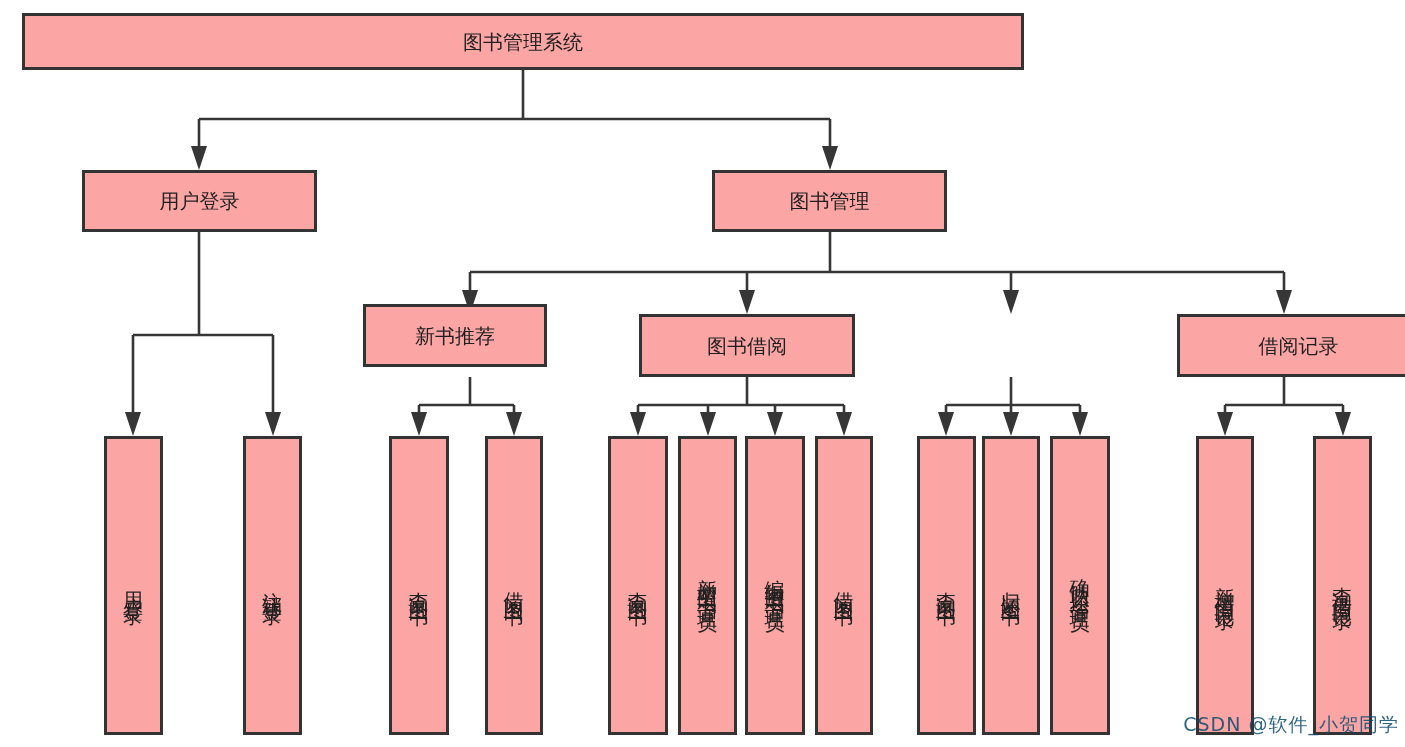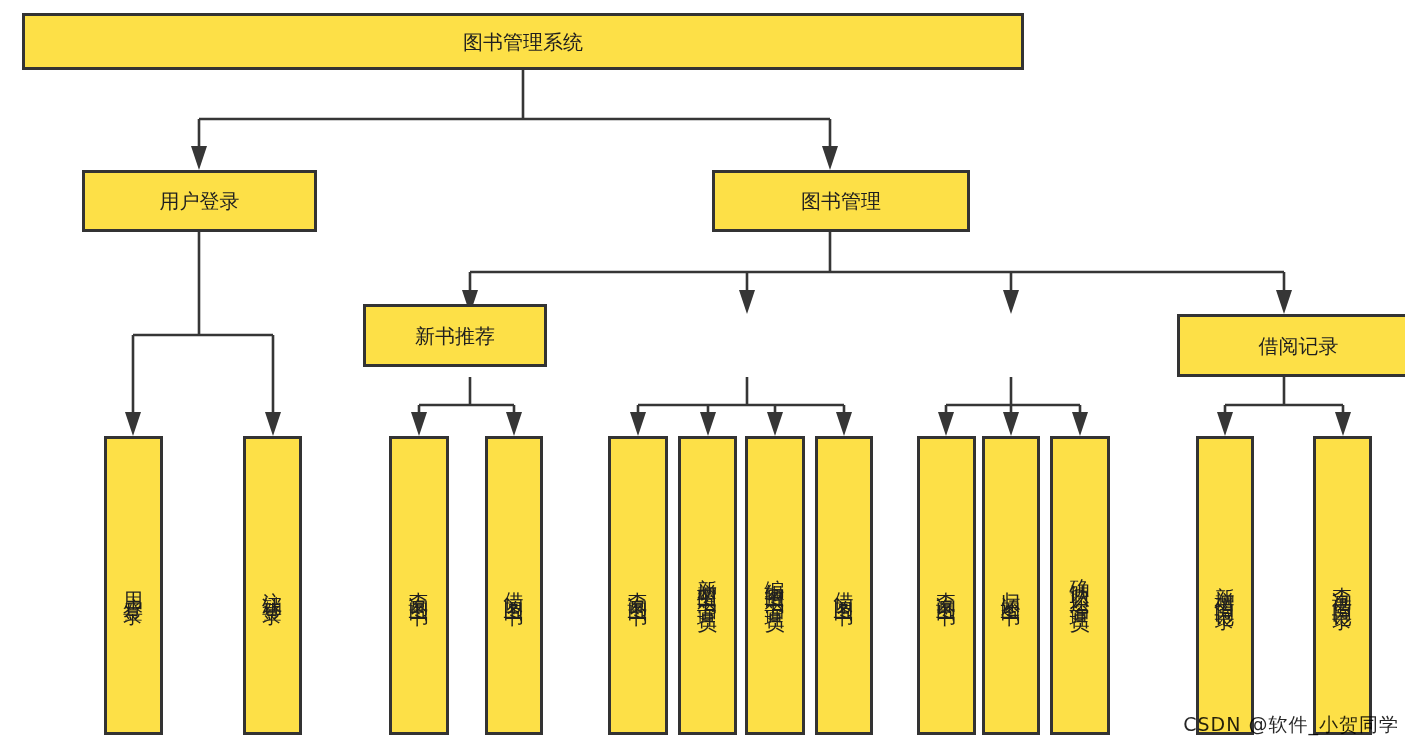--- a/index.html
+++ b/index.html
@@ -4,33 +4,33 @@
 <style>
   html,body { margin:0; padding:0; background:#ffffff; }
   body { font-family: "DejaVu Sans", "Liberation Sans", sans-serif; }
   #canvas {
     position:relative; width:1405px; height:747px;
     background:#ffffff; overflow:hidden;
   }
   #wires { position:absolute; left:0; top:0; width:1405px; height:747px; }
   .box {
     position:absolute; box-sizing:border-box;
-    border:3px solid #333333; background:#fde047;
+    border:3px solid #333333; background:#fca5a5;
     display:flex; align-items:center; justify-content:center;
     color:#1f1f1f; font-size:20px; line-height:1.2;
     white-space:nowrap;
   }
   .leaf .vtext {
     writing-mode: vertical-rl; text-orientation: mixed;
     letter-spacing:5px; line-height:1;
   }
   #watermark {
     position:absolute; right:6px; bottom:9px;
     font-size:19px; letter-spacing:1px;
-    color:#000000; opacity:0.85;
+    color:#0c4a6e; opacity:0.85;
   }
 </style>
 </head>
 <body>
 
 <div id="canvas">
 
   <svg id="wires" viewBox="0 0 1405 747" xmlns="http://www.w3.org/2000/svg">
     <g stroke="#363636" stroke-width="2.6" fill="none">
 
@@ -71,26 +71,29 @@
     </g>
   </svg>
 
   <div class="box" style="left:22px; top:13px; width:1002px; height:57px;">
     <span>图书管理系统</span>
   </div>
 
   <div class="box" style="left:82px; top:170px; width:235px; height:62px;">
     <span>用户登录</span>
   </div>
-  <div class="box" style="left:712px; top:170px; width:258px; height:62px;">
+  <div class="box" style="left:712px; top:170px; width:235px; height:62px;">
     <span>图书管理</span>
   </div>
 
   <div class="box" style="left:363px; top:304px; width:184px; height:63px;justify-content:center;">
     <span>新书推荐</span>
+  </div>
+  <div class="box" style="left:639px; top:314px; width:216px; height:63px;">
+    <span>图书借阅</span>
   </div>
   <div class="box" style="left:1177px; top:314px; width:243px; height:63px;">
     <span>借阅记录</span>
   </div>
 
   <div class="box leaf" style="left:104px; top:436px; width:59px; height:299px;">
     <span class="vtext">用户登录</span>
   </div>
   <div class="box leaf" style="left:243px; top:436px; width:59px; height:299px;">
     <span class="vtext">注销登录</span>

